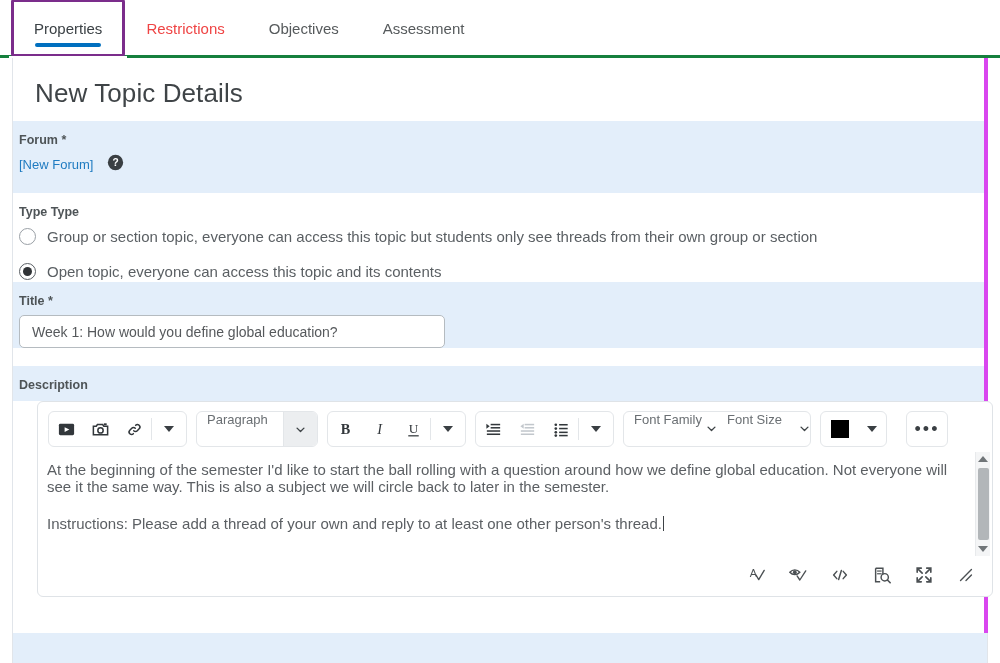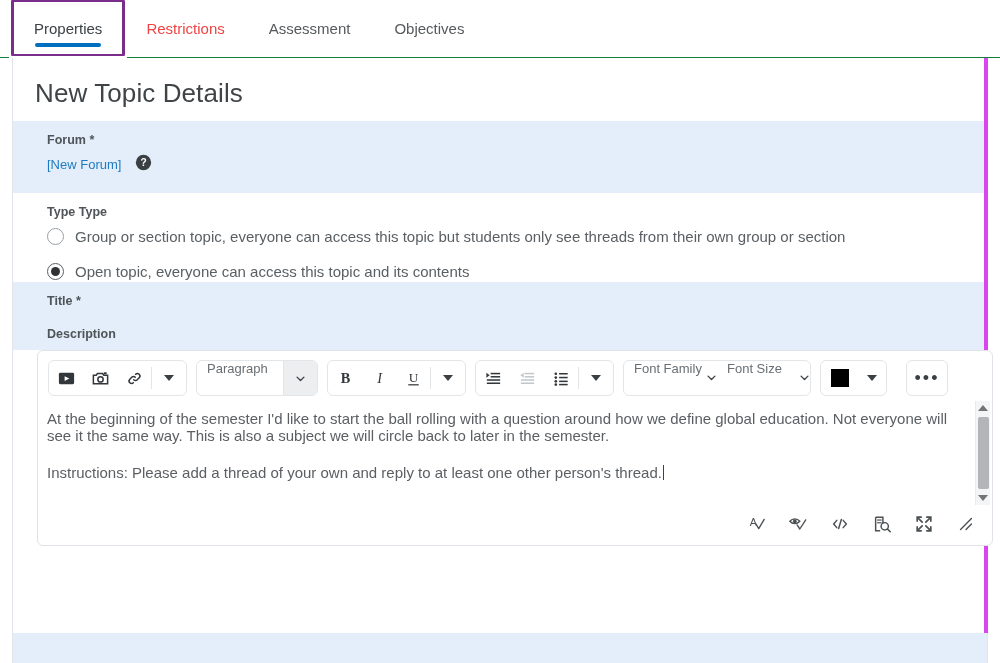--- a/index.html
+++ b/index.html
@@ -9,21 +9,21 @@
     background: #ffffff;
     font-family: "Liberation Sans", sans-serif;
     overflow: hidden;
   }
   .page { position: relative; width: 1000px; height: 663px; background:#ffffff; }
 
   
   .tabbar {
     position: absolute; top: 0; left: 0; width: 1000px; height: 58px;
     background: #ffffff;
-    border-bottom: 1px solid #15803d;
+    border-bottom: 3px solid #15803d;
     display: flex; align-items: flex-start;
   }
   .tab {
     position: relative;
     height: 56px;
     display: flex; flex-direction: column; align-items: center; justify-content: center;
     padding: 0 22px;
     font-size: 15px;
     color: #565a5c;
     cursor: pointer;
@@ -58,21 +58,21 @@
     background: #ffffff;
     border-left: 1px solid #e1e5ea;
     border-right: 4px solid #d946ef;
   }
   .page-title {
     font-size: 26px; font-weight: 400; color: #3f4447;
     padding: 20px 0 12px 22px; letter-spacing: .1px;
   }
 
   
-  .band { padding: 0 34px; }
+  .band { padding: 0 6px; }
   .band.blue { background: #e3eefa; }
   .band.white { background: #ffffff; }
 
   .field-label {
     font-size: 12.5px; font-weight: bold; color: #4e5457;
     padding-top: 12px; padding-bottom: 7px;
     font-family: "Liberation Sans", sans-serif;
   }
   .req { font-weight: bold; color: #4e5457; }
 
@@ -238,24 +238,24 @@
 
   <div class="tabbar">
     <div class="tab selected focusring">
       <span>Properties</span>
       <span class="tab-underline"></span>
     </div>
     <div class="tab link">
       <span>Restrictions</span>
     </div>
     <div class="tab">
+      <span>Objectives</span>
+    </div>
+    <div class="tab">
       <span>Assessment</span>
-    </div>
-    <div class="tab">
-      <span>Objectives</span>
     </div>
   </div>
 
   <div class="card">
 
     <div class="page-title">New Topic Details</div>
 
     <div class="band blue">
       <div class="field-label">
         <span>Forum</span>
@@ -283,20 +283,23 @@
           <span class="radio-dot"></span>
         </span>
         <span class="radio-label">Open topic, everyone can access this topic and its contents</span>
       </div>
     </div>
 
     <div class="band blue">
       <div class="field-label">
         <span>Title</span>
         <span class="req">*</span>
+      </div>
+      <div class="text-input" placeholder="Title">
+        <span>Week 1: How would you define global education?</span>
       </div>
     </div>
 
     <div class="band blue" style="padding-bottom:2px;">
       <div class="field-label">Description</div>
     </div>
 
     <div class="editor-wrap">
       <div class="editor">
 

